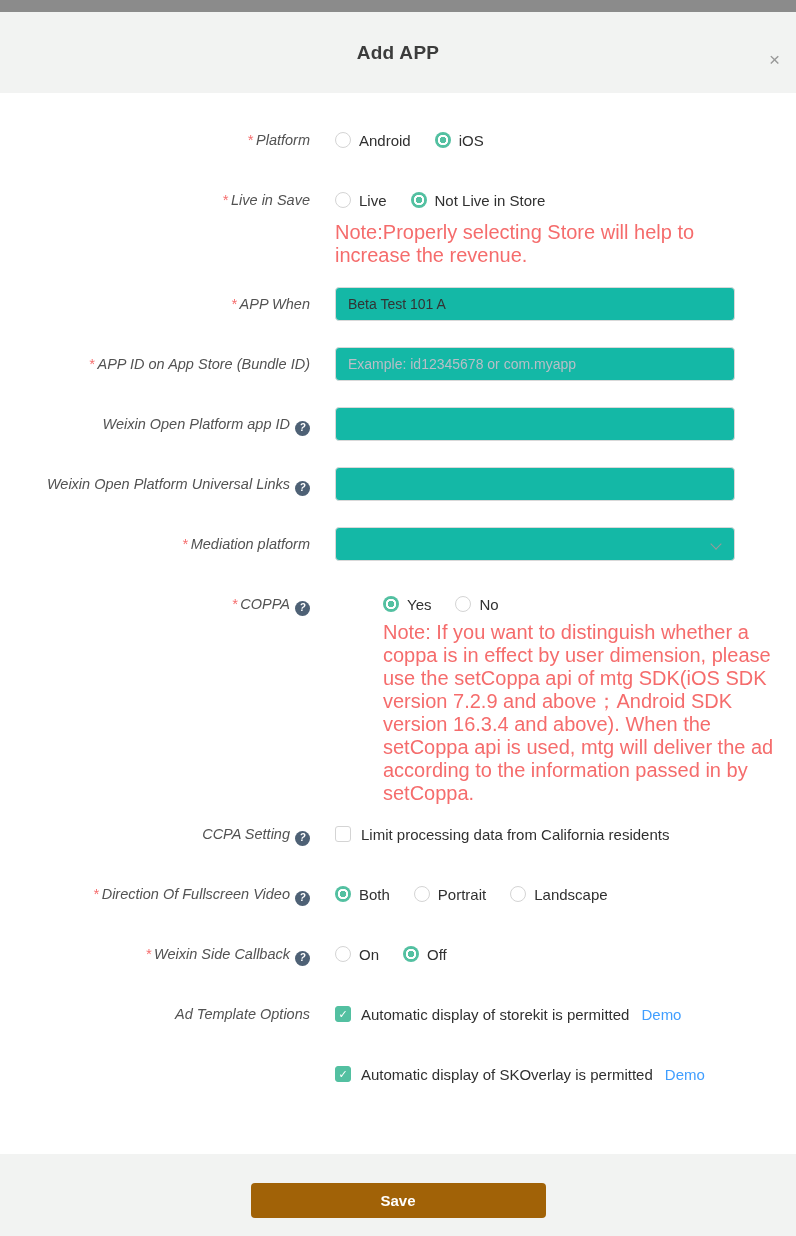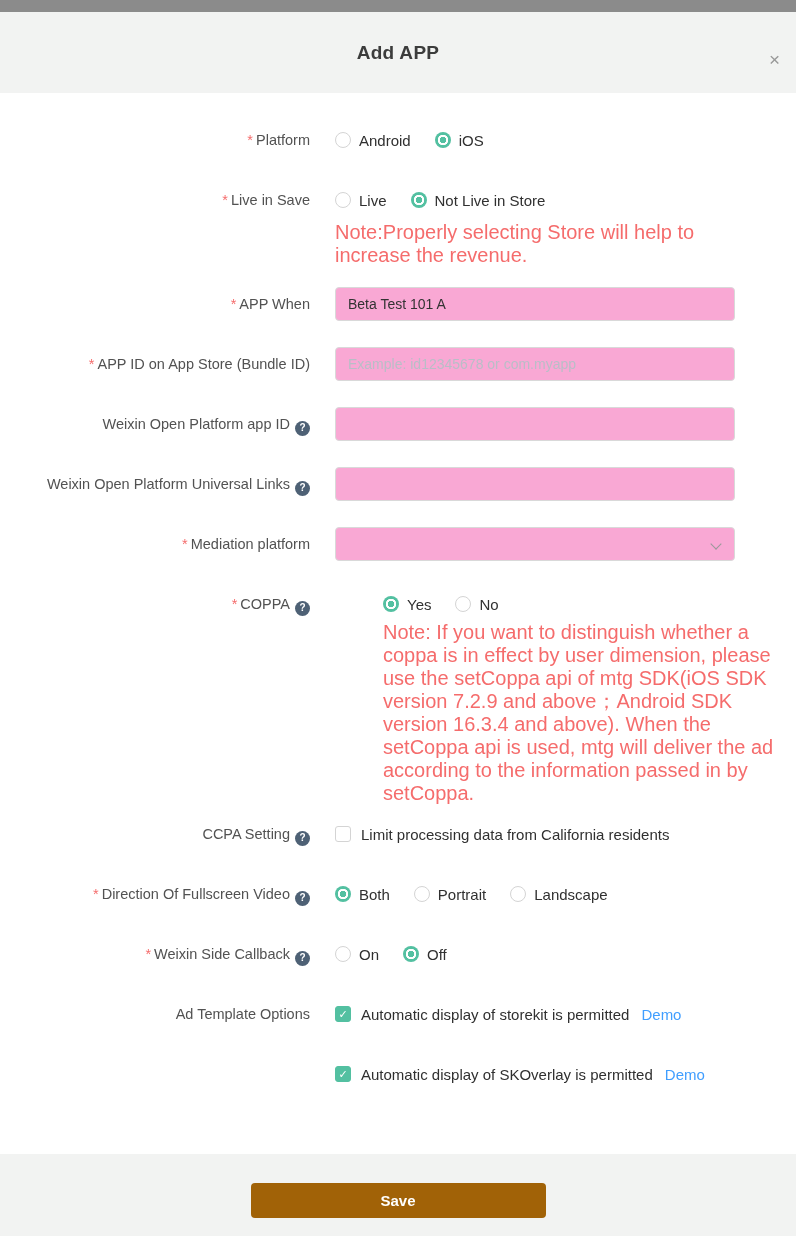--- a/index.html
+++ b/index.html
@@ -20,21 +20,21 @@
   .close-btn {
     position:absolute; right:16px; top:38px; font-size:19px; color:#999;
     cursor:pointer; line-height:1; font-weight:400;
   }
 
   .dialog-body { background:#fff; padding:30px 0 63px 0; }
 
   .form-row { display:flex; align-items:flex-start; margin-bottom:26px; }
   .row-label {
     width:310px; text-align:right; color:#525252; font-size:14.5px;
-    line-height:34px; white-space:nowrap; flex:none;
+    line-height:34px; white-space:nowrap; flex:none;font-style:italic;
   }
   .req { color:#f56c6c; margin-right:3px; }
   .row-control { margin-left:25px; width:400px; }
   .control-line { display:flex; align-items:center; min-height:34px; }
 
   .help {
     display:inline-flex; align-items:center; justify-content:center;
     width:15px; height:15px; border-radius:50%; background:#4e6175;
     color:#fff; font-size:10px; font-weight:700; margin-left:5px;
     vertical-align:-2px; line-height:1; cursor:pointer;
@@ -54,21 +54,21 @@
   .cb {
     width:16px; height:16px; border-radius:3px; border:1px solid #d4d4d4;
     background:#fff; flex:none; display:inline-flex; align-items:center;
     justify-content:center; color:#fff; font-size:11px; cursor:pointer;
   }
   .cb.checked { background:#53c0a1; border-color:#53c0a1; }
   .cb-text { margin-left:10px; font-size:15px; color:#303030; }
 
   .text-input, .select-box {
     width:400px; height:34px; border:1px solid #d9d9d9; border-radius:4px;
-    padding:0 12px; font-size:14px; color:#333; background:#f9a8d4; outline:none;
+    padding:0 12px; font-size:14px; color:#333; background:#14b8a6; outline:none;
     font-family:"Liberation Sans", sans-serif;
   }
   .text-input::placeholder { color:#b9bec7; }
   .select-box { position:relative; cursor:pointer; }
   .chevron {
     position:absolute; right:14px; top:12px; width:8px; height:8px;
     border-right:1.5px solid #999; border-bottom:1.5px solid #999;
     transform:rotate(45deg);
   }
 

